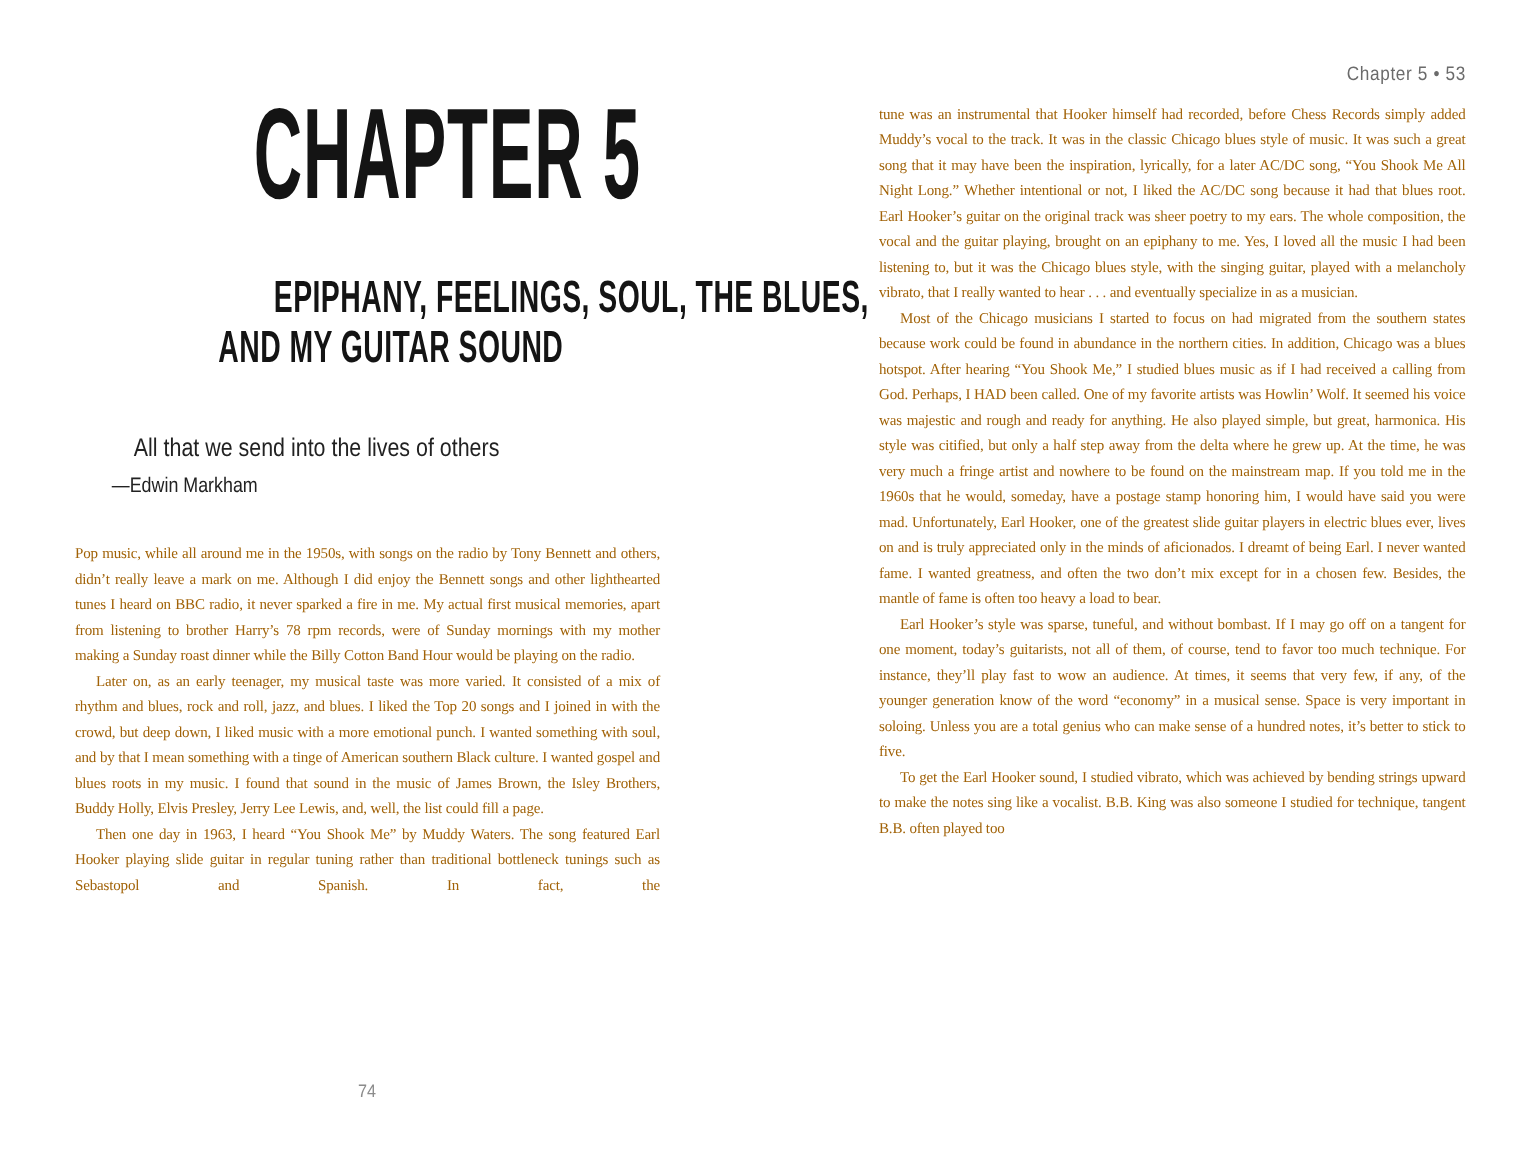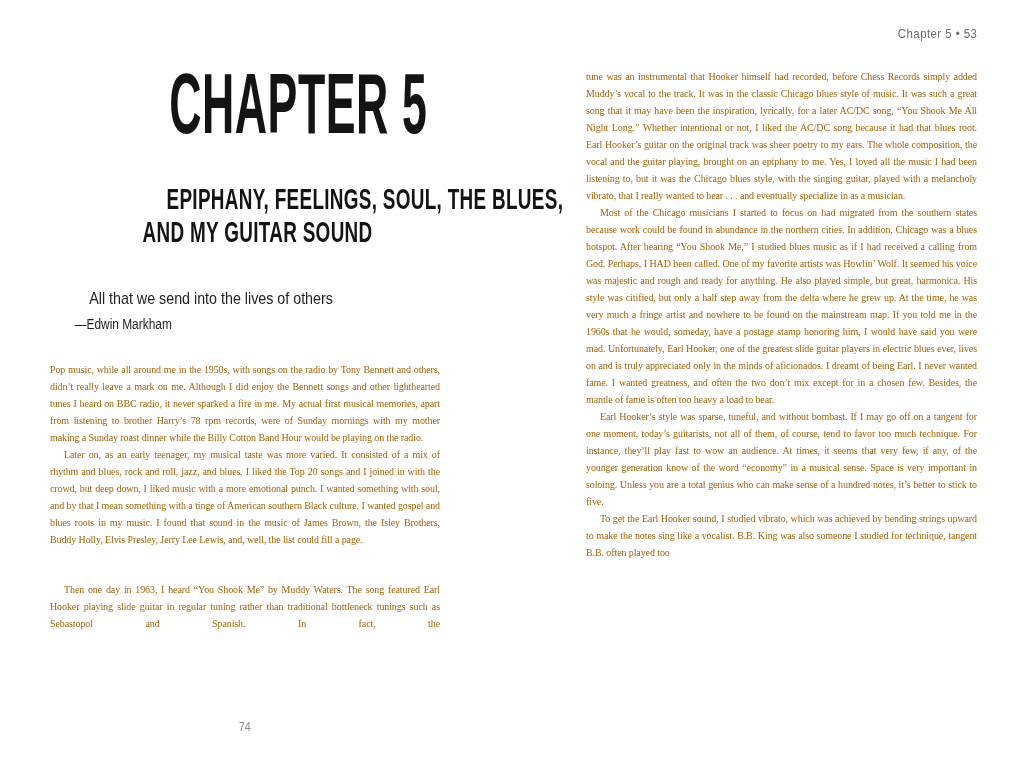--- a/index.html
+++ b/index.html
@@ -6,40 +6,40 @@
   #spread {
     position:relative; width:1024px; height:768px; background:#ffffff;
     overflow:hidden; font-family:"Liberation Serif", serif; color:#1c1c1c;
   }
   .col { position:absolute; top:0; }
   #left-col  { left:50px;  width:390px; height:644px; }
   #right-col { left:586px; width:391px; height:768px; }
 
   
   .running-header {
-    position:absolute; top:27px; right:0; width:100%;
+    position:absolute; top:42px; right:0; width:100%;
     text-align:right; font-family:"Liberation Sans", sans-serif;
     font-size:13px; line-height:1; color:#6b6b6b; letter-spacing:0.5px;
   }
   .running-header .condense {
     display:inline-block; transform:scaleX(0.88); transform-origin:right center; white-space:nowrap;
   }
 
   
   .chapter-title {
     position:absolute; top:60px; left:0; width:100%; text-align:center;
   }
   .chapter-title .condense {
     display:inline-block; white-space:nowrap;
     font-family:"Liberation Sans", sans-serif; font-weight:bold;
     font-size:86px; line-height:1; color:#141414; letter-spacing:1px;
     transform:scaleX(0.52); transform-origin:center top;
   }
   .chapter-subtitle {
-    position:absolute; top:182px; left:0; width:100%; text-align:right;
+    position:absolute; top:182px; left:16px; width:100%; text-align:center;
   }
   .chapter-subtitle .line { display:block; height:33px; }
   .chapter-subtitle .condense {
     display:inline-block; white-space:nowrap;
     font-family:"Liberation Sans", sans-serif; font-weight:bold;
     font-size:30px; line-height:33px; color:#141414; letter-spacing:0.5px;
     transform:scaleX(0.63); transform-origin:center top;
   }
 
   
@@ -61,21 +61,21 @@
   
   .body-text {
     position:absolute; left:0; width:100%;
     font-size:10px; line-height:17px; letter-spacing:-0.1px;
     text-align:justify; color:#a16207;
   }
   #left-body  { top:361px; }
   #right-body { top:68px; }
   .body-text p { margin:0; }
   .body-text p.indent { text-indent:14px; }
-  .body-text p.justify-last { text-align-last:justify;margin-top:33px; }
+  .body-text p.justify-last { text-align-last:justify; }
 
   
   .folio {
     position:absolute; top:721px; left:0; width:100%; text-align:center;
     font-family:"Liberation Sans", sans-serif; font-size:12px; line-height:1;
     color:#8c8c8c;
   }
   .folio .condense { display:inline-block; transform:scaleX(0.9); transform-origin:center top; }
 </style>
 </head>

